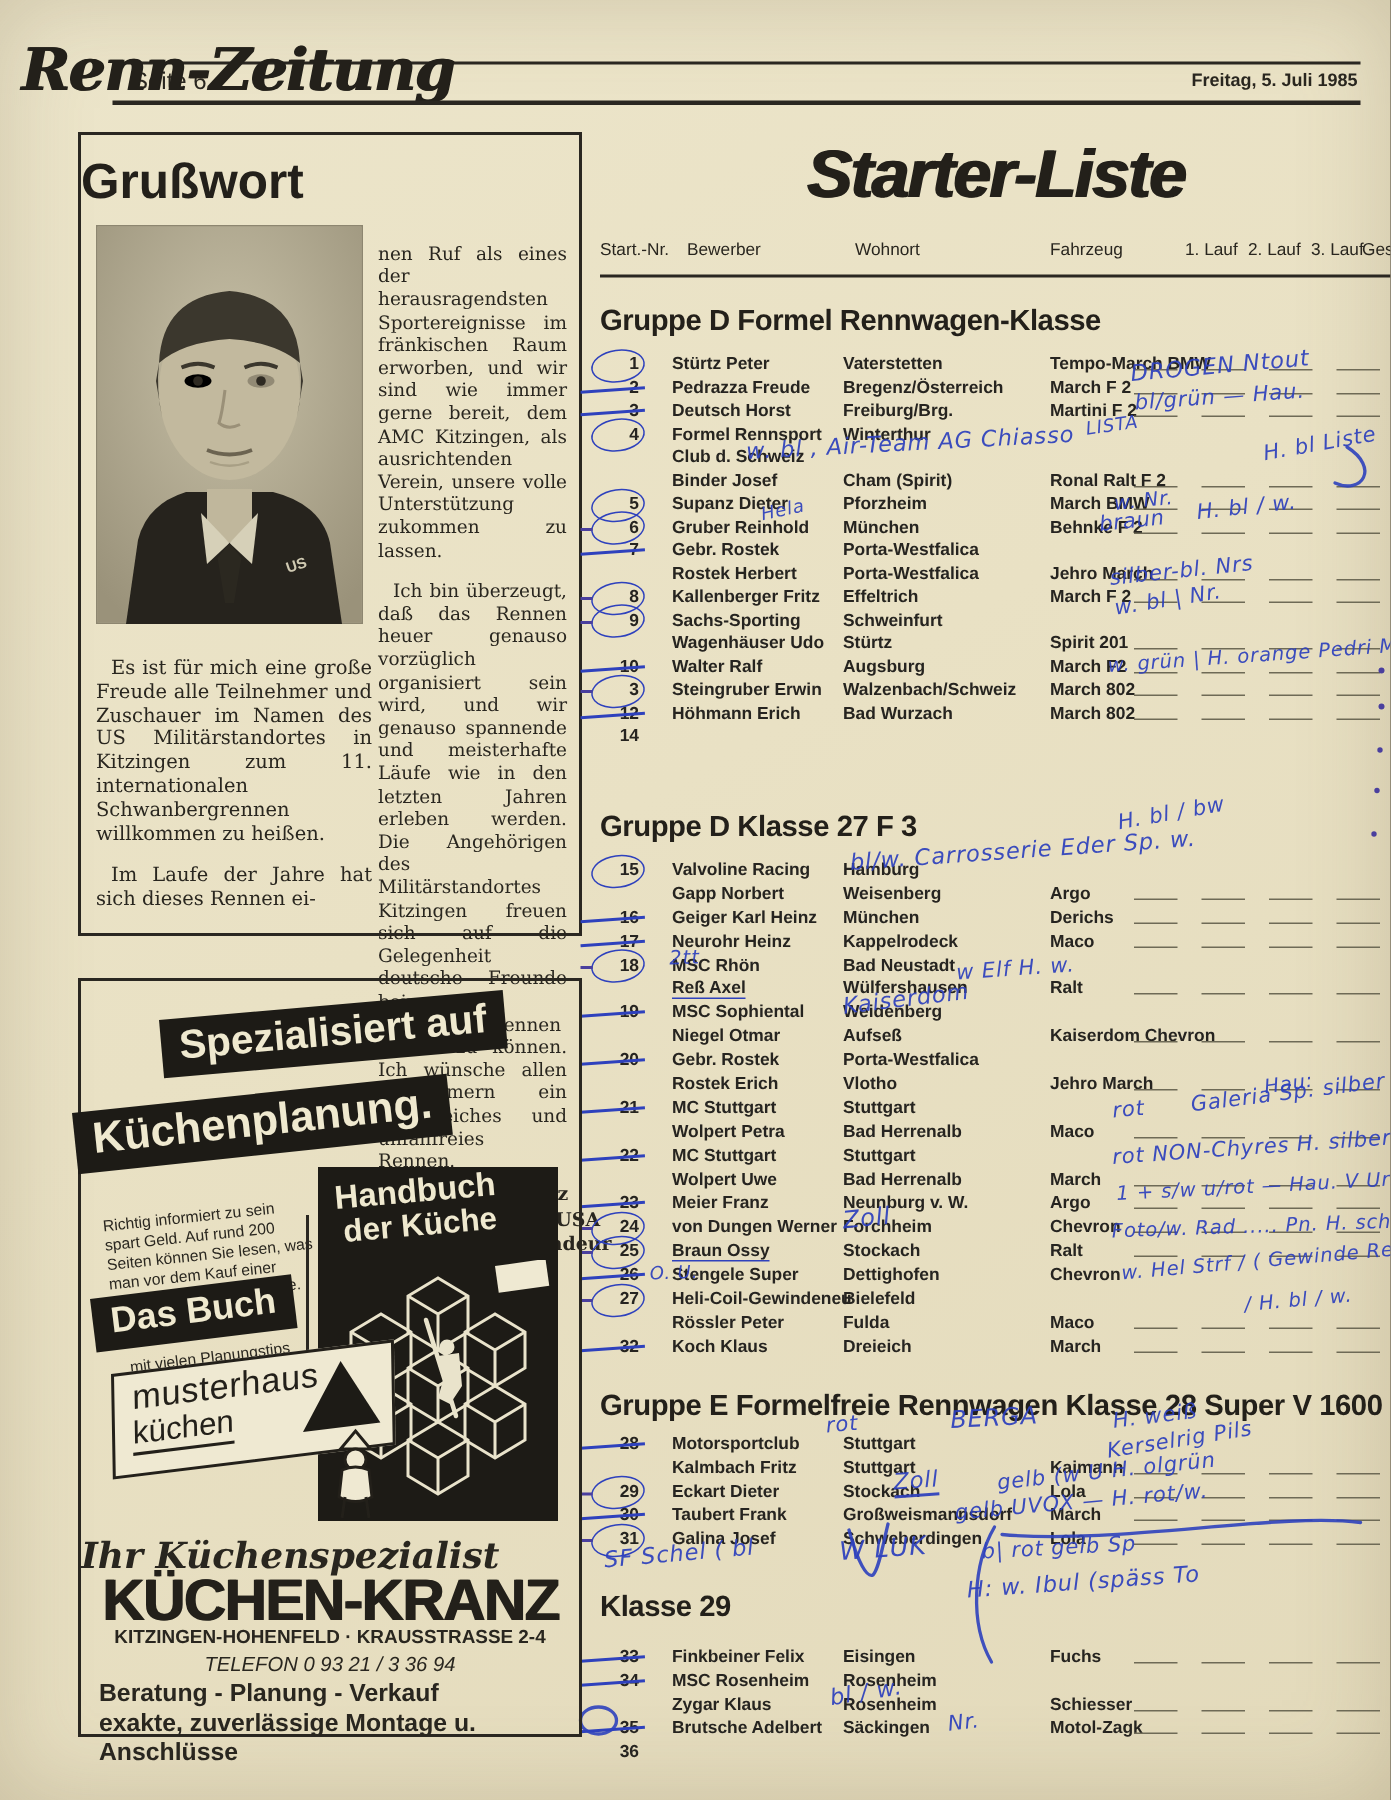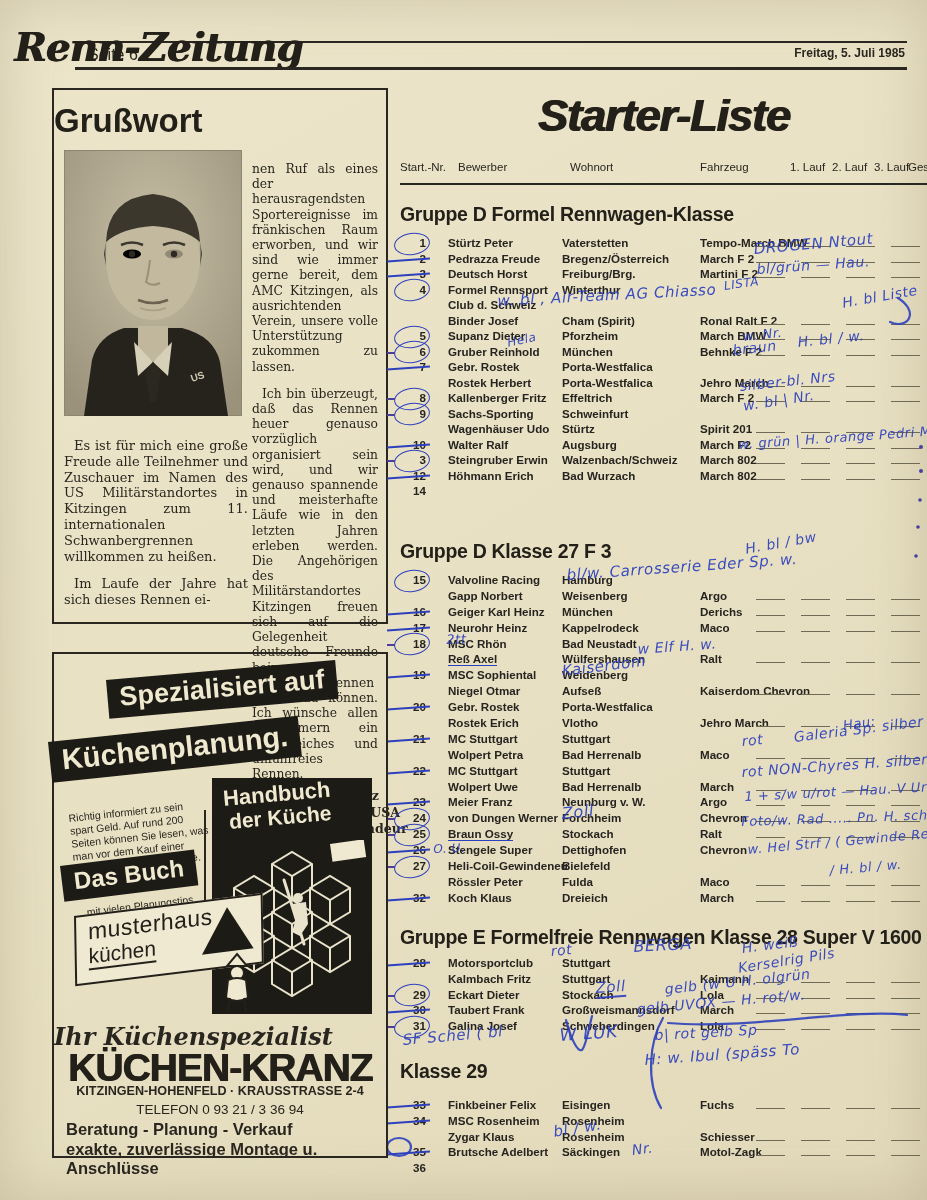--- a/index.html
+++ b/index.html
@@ -89,21 +89,21 @@
     border-bottom:2px solid #23201a;}
   .mh-tri{position:absolute;right:8px;top:8px;width:0;height:0;
     border-left:26px solid transparent;border-right:26px solid transparent;
     border-top:44px solid #1d1b16;transform:rotate(180deg);}
   .ad-script{position:absolute;left:0;top:368px;width:100%;text-align:left;
     font-family:"DejaVu Serif",serif;font-style:italic;font-weight:bold;font-size:24px;}
   .ad-brand{position:absolute;left:0;top:392px;width:100%;text-align:center;font-weight:bold;
     font-size:39px;letter-spacing:-1px;color:#23201a;text-shadow:1px 0 #23201a;}
   .ad-addr{position:absolute;left:0;top:430px;width:100%;text-align:center;
     font-weight:bold;font-size:12.6px;}
-  .ad-phone{position:absolute;left:0;top:448px;width:100%;text-align:center;font-size:13.5px;}
+  .ad-phone{position:absolute;left:0;top:448px;width:100%;text-align:center;font-size:13.5px;font-style:italic;}
   .ad-l1{position:absolute;left:12px;top:466px;font-weight:bold;font-size:16.5px;}
   .ad-l2{position:absolute;left:12px;top:486px;font-weight:bold;font-size:16.5px;}
 </style>
 </head>
 <body>
 
 <div class="page">
 
   <div class="rule rule-top"></div>
   <span class="pageno">Seite 6</span>

